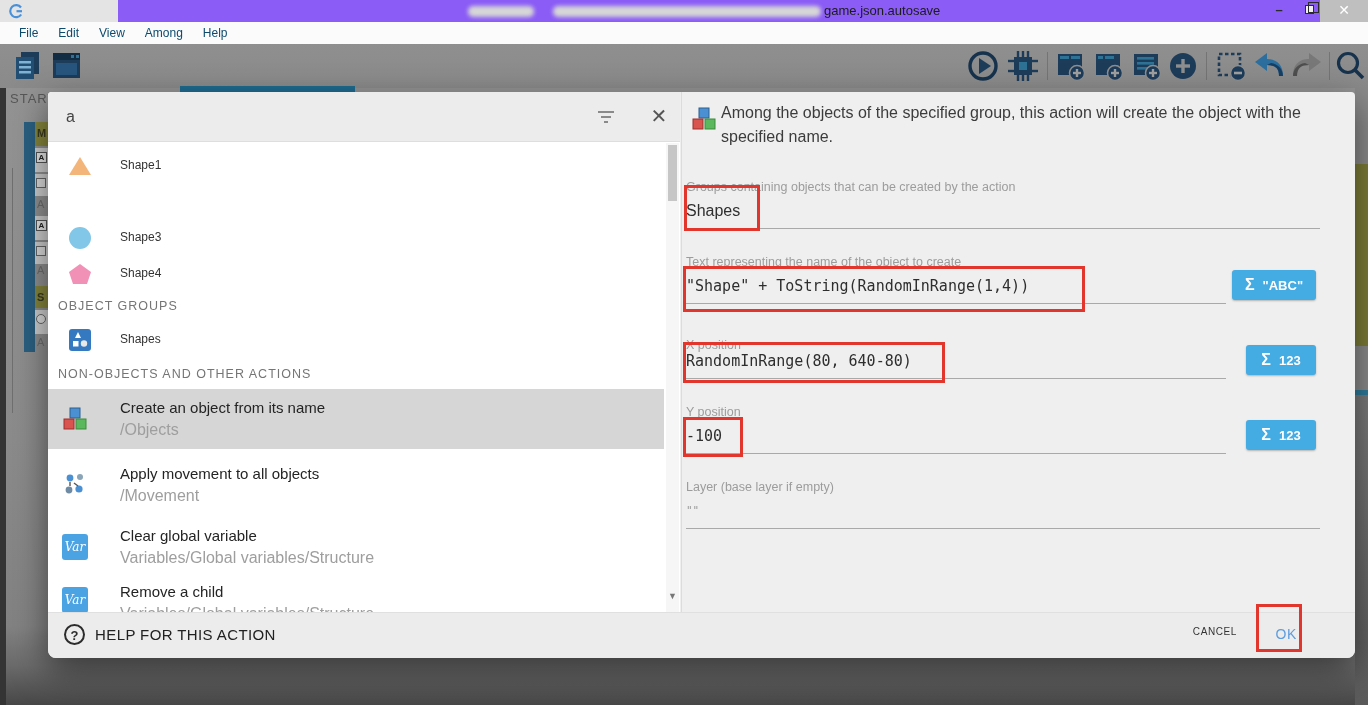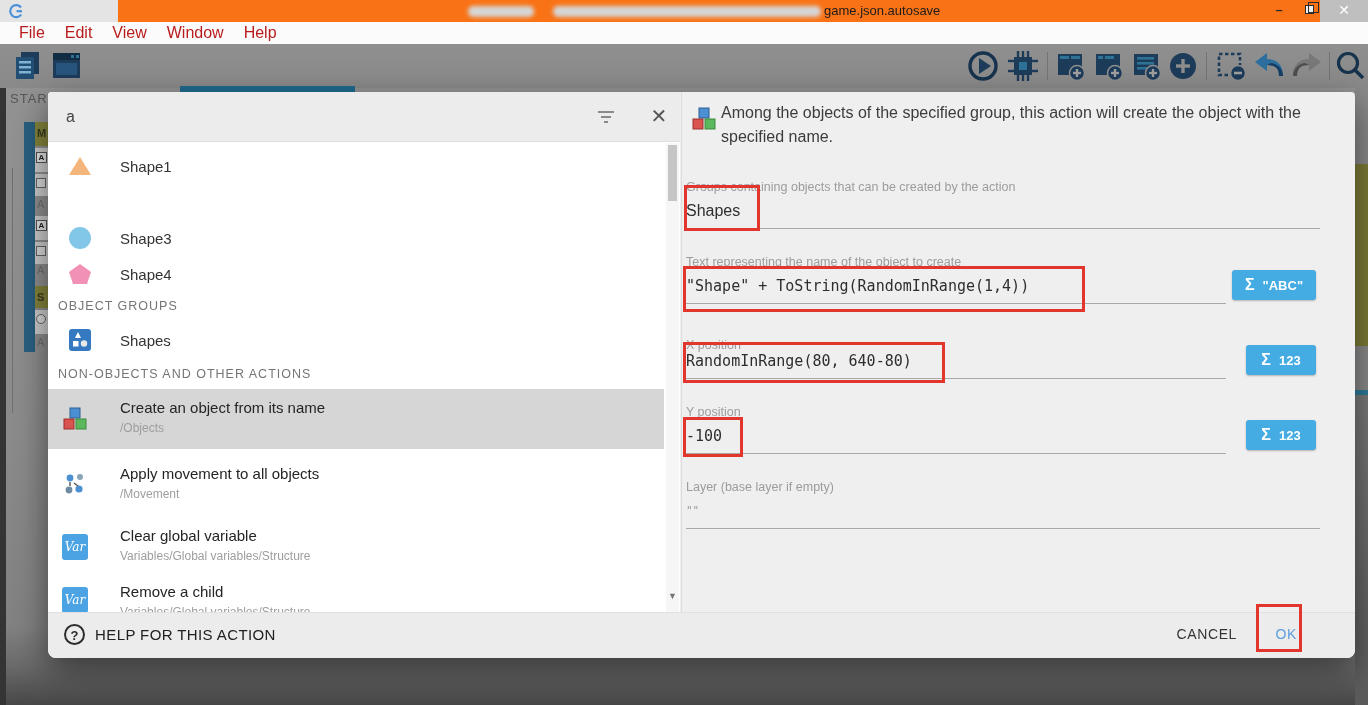--- a/index.html
+++ b/index.html
@@ -1,34 +1,34 @@
 <!DOCTYPE html>
 <html><head>
 <meta charset="utf-8">
 <style>
   * { margin:0; padding:0; box-sizing:border-box; }
   html,body { width:1368px; height:705px; overflow:hidden; }
   body { font-family:"Liberation Sans", sans-serif; }
   #root { position:relative; width:1368px; height:705px; background:#8f8f8f; }
 
   
-  .titlebar { position:absolute; left:0; top:0; width:1368px; height:22px; background:#f97316; }
+  .titlebar { position:absolute; left:0; top:0; width:1368px; height:22px; background:#8b5cf6; }
   .titlebar-tab { position:absolute; left:0; top:0; width:118px; height:22px; background:#e4e4e4; }
   .app-logo { position:absolute; left:8px; top:3px; width:16px; height:16px; }
   .redact { position:absolute; top:6px; height:11px; background:#d6d6d6; border-radius:5px; filter:blur(2px); }
   .title-text { position:absolute; left:824px; top:3px; font-size:13px; color:#1c1c1c; }
   .win-btn { position:absolute; top:0; height:22px; text-align:center; font-size:13px; color:#2b2b2b; line-height:20px; }
   .btn-min { left:1262px; width:34px; font-weight:bold; }
   .btn-restore { left:1296px; width:30px; }
   .restore-glyph { position:absolute; left:9px; top:5px; width:9px; height:9px; border:1px solid #2b2b2b; background:#f1f1f1; }
   .restore-glyph:before { content:""; position:absolute; left:2px; top:-4px; width:9px; height:9px; border:1px solid #2b2b2b; }
   .btn-close { left:1320px; width:48px; background:#bfbfbf; color:#ffffff; font-size:14px; }
 
   .menubar { position:absolute; left:0; top:22px; width:1368px; height:22px; background:#fbfbfb; display:flex; align-items:center; padding-left:9px; gap:0; }
-  .menu-item { font-size:16px; color:#b91c1c; padding:0 10px; }
+  .menu-item { font-size:12px; color:#0c4a6e; padding:0 10px; }
 
   
   .backdrop { position:absolute; left:0; top:44px; width:1368px; height:661px;
               background:linear-gradient(180deg,#949494 0%, #8b8b8b 60%, #828282 88%, #6b6b6b 94%, #474747 100%); }
   .toolbar { position:absolute; left:0; top:0; width:1368px; height:44px; background:linear-gradient(#8f8f8f,#8a8a8a); }
   .tbicon { position:absolute; top:5px; width:34px; height:34px; }
   .tbsep { position:absolute; top:8px; width:1px; height:28px; background:#747474; }
   .bg-tab-label { position:absolute; left:10px; top:47px; font-size:13px; letter-spacing:1px; color:#575757; }
   .bg-tab-bar { position:absolute; left:180px; top:42px; width:175px; height:6px; background:#1f6a8e; }
   .left-strip { position:absolute; left:0; top:44px; width:6px; height:645px; background:#343434; }
@@ -56,27 +56,27 @@
   .left-panel { position:absolute; left:0; top:0; width:632px; height:520px; background:#ffffff; }
   .searchbar { position:absolute; left:0; top:0; width:632px; height:50px; background:#ececec; border-bottom:1px solid #dedede; }
   .search-input { position:absolute; left:18px; top:12px; width:500px; height:26px; border:none; background:transparent;
                   font-size:16px; color:#444; font-family:"Liberation Sans",sans-serif; outline:none; }
   .filter-icon { position:absolute; left:548px; top:15px; width:20px; height:20px; }
   .search-close { position:absolute; left:598px; top:11px; width:26px; height:26px; font-size:20px; color:#555; text-align:center; line-height:26px; }
 
   .list { position:absolute; left:0; top:51px; width:632px; height:469px; background:#fff; overflow:hidden; }
   .obj-row { position:absolute; left:0; width:616px; height:36px; }
   .obj-icon { position:absolute; left:20px; top:5px; width:24px; height:24px; }
-  .obj-label { position:absolute; left:72px; top:9px; font-size:15px; color:#333;text-align:right; }
+  .obj-label { position:absolute; left:72px; top:9px; font-size:12px; color:#333;text-align:right; }
   .sec-header { position:absolute; left:10px; font-size:12.5px; letter-spacing:1px; color:#757575; }
   .act-row { position:absolute; left:0; width:616px; height:60px; }
   .act-row.selected { background:#d6d6d6; }
   .act-icon { position:absolute; left:14px; top:17px; width:26px; height:26px; }
   .act-title { position:absolute; left:72px; top:10px; font-size:15px; color:#242424; }
-  .act-path  { position:absolute; left:72px; top:32px; font-size:12px; color:#9e9e9e; }
+  .act-path  { position:absolute; left:72px; top:32px; font-size:16px; color:#9e9e9e; }
   .var-badge { background:#4ba3e3; border-radius:3px; color:#fff; text-align:center;
                font-family:"DejaVu Serif",serif; font-style:italic; font-size:12px; line-height:26px; }
   .scrollbar { position:absolute; left:618px; top:0; width:13px; height:469px; background:#f6f6f6; }
   .scroll-thumb { position:absolute; left:2px; top:2px; width:9px; height:56px; background:#c6c6c6; }
   .scroll-down { position:absolute; left:1px; top:448px; width:11px; text-align:center; font-size:9px; color:#777; }
 
   .right-panel { position:absolute; left:633px; top:0; width:617px; height:520px; background:#efefef; border-left:1px solid #dcdcdc; }
   .desc-icon { position:absolute; left:9px; top:14px; width:26px; height:26px; }
   .desc-text { position:absolute; left:39px; top:9px; width:600px; font-size:16px; line-height:1.5; color:#3c3c3c; }
   .f-label { position:absolute; left:4px; font-size:12.5px; color:#9c9c9c; }
@@ -87,21 +87,21 @@
               display:flex; align-items:center; justify-content:center; gap:8px; color:#fff; }
   .expr-sigma { font-size:16px; font-weight:bold; }
   .expr-label { font-size:13px; font-weight:bold; }
   .empty-str { font-family:"DejaVu Sans Mono",monospace; font-size:11px; color:#9a9a9a; }
 
   .footer { position:absolute; left:0; top:520px; width:1307px; height:46px; background:#ececec; border-top:1px solid #e0e0e0; }
   .help-btn { position:absolute; left:16px; top:11px; display:flex; align-items:center; gap:10px; }
   .help-circle { width:21px; height:21px; border:2px solid #2c2c2c; border-radius:50%; text-align:center;
                  font-size:13px; font-weight:bold; color:#2c2c2c; line-height:20px; }
   .help-text { font-size:15px; letter-spacing:.4px; color:#212121; }
-  .cancel-btn { position:absolute; right:118px; top:13px; font-size:14px; letter-spacing:.6px; color:#333; }
+  .cancel-btn { position:absolute; right:118px; top:13px; font-size:10px; letter-spacing:.6px; color:#333; }
   .ok-btn { position:absolute; right:58px; top:13px; font-size:14px; letter-spacing:.6px; color:#5c9de0; }
 
   
   .anno { position:absolute; border:3px solid #e2352b; background:transparent; }
 </style>
 </head>
 <body>
 
 <div id="root">
 
@@ -118,21 +118,21 @@
     <div class="win-btn btn-restore">
         <span class="restore-glyph"></span>
       </div>
     <div class="win-btn btn-close">✕</div>
   </div>
 
   <div class="menubar">
     <div class="menu-item">File</div>
     <div class="menu-item">Edit</div>
     <div class="menu-item">View</div>
-    <div class="menu-item">Window</div>
+    <div class="menu-item">Among</div>
     <div class="menu-item">Help</div>
   </div>
 
   <div class="backdrop">
 
     <div class="toolbar">
 
       <svg class="tbicon" style="left:10px" viewBox="0 0 34 34">
         <rect x="11" y="3" width="18" height="22" fill="#1d3c5a"></rect>
         <rect x="6" y="8" width="18" height="22" fill="#234e74"></rect>

